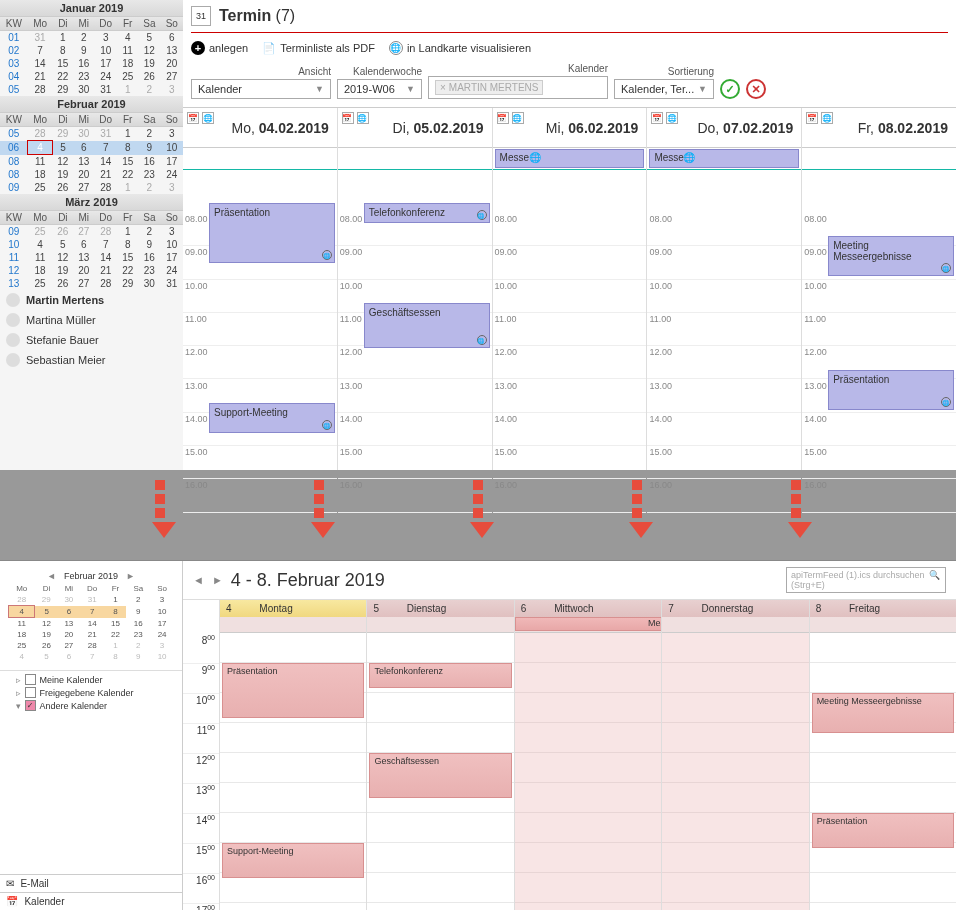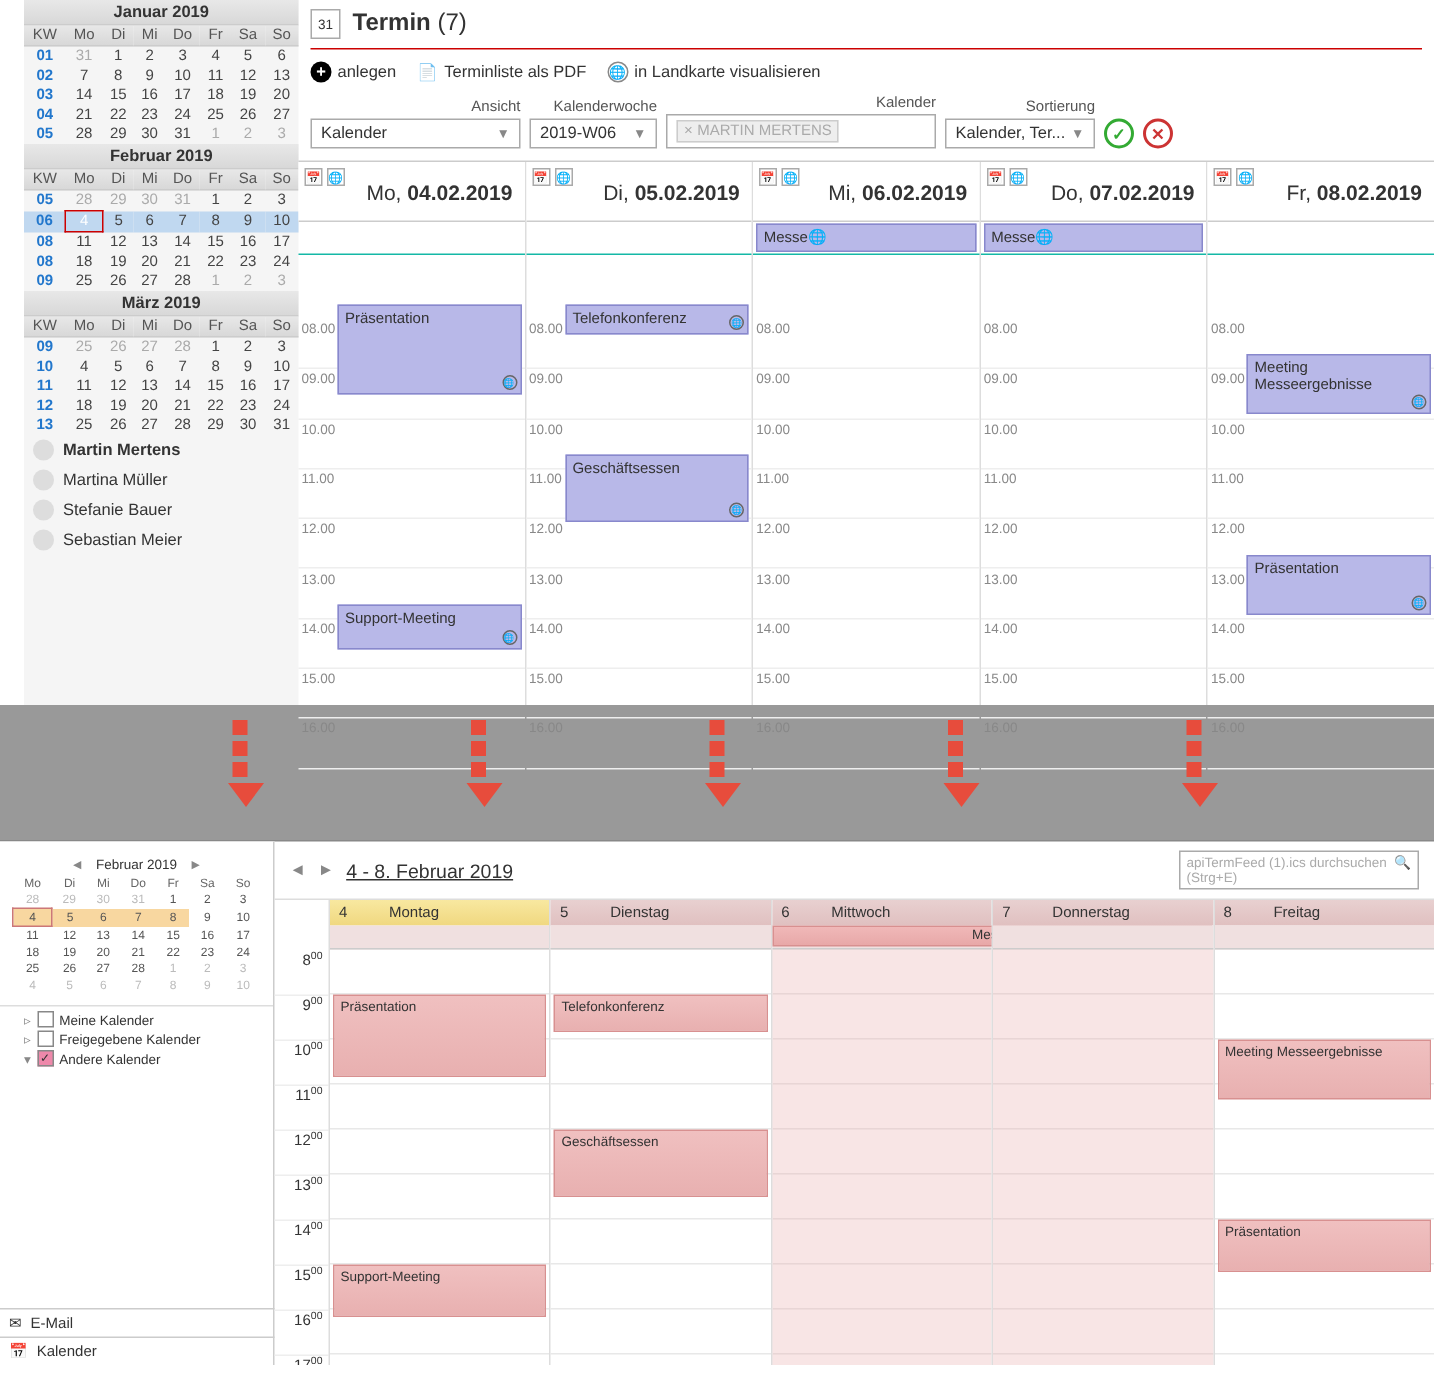--- a/index.html
+++ b/index.html
@@ -1,29 +1,29 @@
 <!DOCTYPE html>
 <html><head>
 <meta charset="utf-8">
 <style>
 * { box-sizing: border-box; margin: 0; padding: 0; }
 body { font-family: Arial, sans-serif; font-size: 11px; color: #333; width: 956px; background: #fff; }
 
 
-.app-top { display: flex; padding-left: 16px; }
+.app-top { display: flex; }
 .sidebar-top { width: 183px; background: #f5f5f5; }
 .main-top { flex: 1; }
 
 
 .mini-cal { width: 183px; }
 .mini-cal-title { text-align: center; font-weight: bold; font-size: 11px; padding: 2px; background: linear-gradient(#e8e8e8,#d8d8d8); border-bottom: 1px solid #ccc; }
 .mini-cal table { width: 100%; border-collapse: collapse; font-size: 10px; }
 .mini-cal th { background: linear-gradient(#e8e8e8,#d8d8d8); padding: 1px 2px; font-weight: normal; color: #555; border-bottom: 1px solid #ccc; }
 .mini-cal td { text-align: center; padding: 1px 2px; color: #444; }
-.mini-cal td.kw { color: #2277cc; font-weight: bold; margin-left: 48px; }
+.mini-cal td.kw { color: #2277cc; font-weight: normal; margin-left: 48px; }
 .mini-cal td.out { color: #aaa; }
 .mini-cal td.today { border: 1px solid #c00; background: #c00; color: #fff; }
 .mini-cal tr.sel-row td { background: #c0d8f0; }
 .mini-cal tr.sel-row td.kw { background: #c0d8f0; }
 
 .avail-header { background: linear-gradient(#e8e8e8,#d8d8d8); padding: 4px 6px; font-size: 11px; border-top: 1px solid #ccc; border-bottom: 1px solid #ccc; }
 .avail-item { padding: 3px 6px; display: flex; align-items: center; gap: 6px; }
 .avail-item .dot { width: 14px; height: 14px; border-radius: 50%; background: #ddd; display: inline-block; }
 .avail-item.active { font-weight: bold; }
 
@@ -81,21 +81,21 @@
 .nav-mini td.range { background: #f8d7a0; }
 .nav-mini td.today2 { border: 1px solid #c77; }
 .nav-mini td.out { color: #bbb; }
 .cal-group { border-top: 1px solid #ddd; padding: 2px 4px; }
 .cal-group-item { display: flex; align-items: center; gap: 4px; padding: 1px 12px; }
 .cal-akq { background: #f4c7c7; padding: 2px 6px; margin: 2px 0 0 20px; font-size: 9px; }
 .nav-footer { position: absolute; bottom: 0; left: 0; width: 183px; }
 .nav-footer-item { border-top: 1px solid #ccc; padding: 3px 6px; display: flex; align-items: center; gap: 6px; font-size: 10px; }
 
 .bot-header { display: flex; align-items: center; justify-content: space-between; padding: 6px 10px; border-bottom: 1px solid #ddd; }
-.bot-header h2 { font-size: 13px; font-weight: normal; text-decoration: underline; }
+.bot-header h2 { font-size: 18px; font-weight: normal; }
 .search-box { border: 1px solid #aaa; padding: 2px 4px; font-size: 9px; color: #aaa; width: 160px; display: flex; justify-content: space-between; }
 
 .bot-week { display: flex; position: relative; }
 .bot-time-col { width: 36px; }
 .bot-day-col { flex: 1; border-left: 1px solid #ddd; position: relative; }
 .bot-day-head { padding: 3px 6px; font-size: 10px; background: linear-gradient(#e8d0d0,#e0c0c0); }
 .bot-day-head.mon { background: linear-gradient(#f8e8a0,#f0d880); }
 .bot-allday { height: 16px; background: #f0e0e0; border-bottom: 1px solid #ccc; position: relative; }
 .bot-allday-ev { position: absolute; top: 0; height: 14px; background: linear-gradient(#f0b8b8,#e8a8a8); border: 1px solid #d89090; font-size: 9px; padding: 0 4px; text-align: center; }
 .bot-hours { position: relative; }

